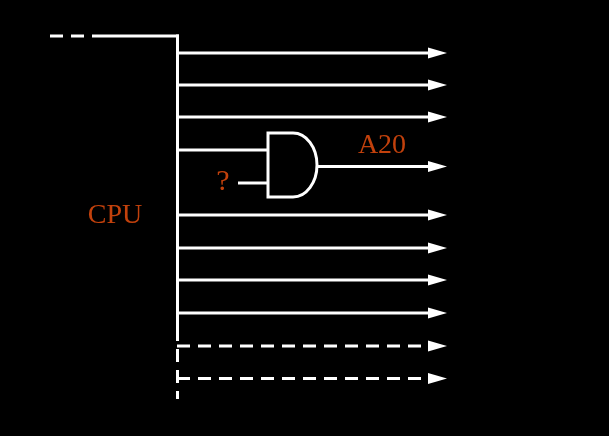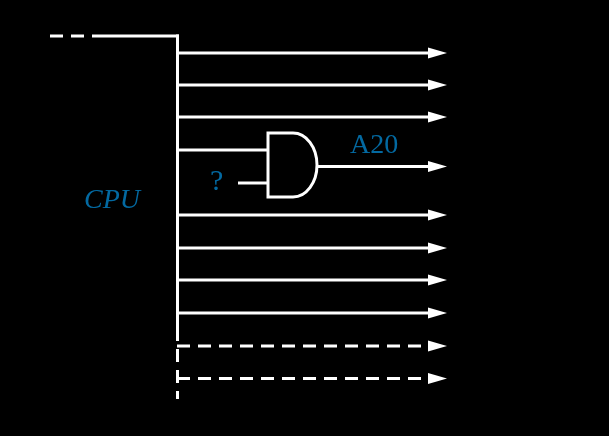--- a/index.html
+++ b/index.html
@@ -15,27 +15,28 @@
     overflow: hidden;
     font-family: "Liberation Serif", "DejaVu Serif", serif;
   }
   .stage svg {
     position: absolute;
     left: 0;
     top: 0;
   }
   .label {
     position: absolute;
-    color: #0369a1;
+    color: #c2410c;
     font-size: 28px;
     line-height: 28px;
+    text-align: center;
     white-space: nowrap;
     user-select: none;
   }
-  .cpu-label     { left: 84px;  top: 185px; width: 62px; font-style: italic; }
+  .cpu-label     { left: 84px;  top: 200px; width: 62px; }
   .memory-line1  { left: 452px; top: 184px; width: 114px; }
   .memory-line2  { left: 452px; top: 216px; width: 114px; }
   .a20-label     { left: 350px; top: 130px; width: 64px; }
   .qmark-label   { left: 210px; top: 166px; width: 26px; font-size: 30px; }
 </style>
 </head>
 <body>
 
 <div class="stage">
   <svg width="609" height="436" viewBox="0 0 609 436" xmlns="http://www.w3.org/2000/svg">

